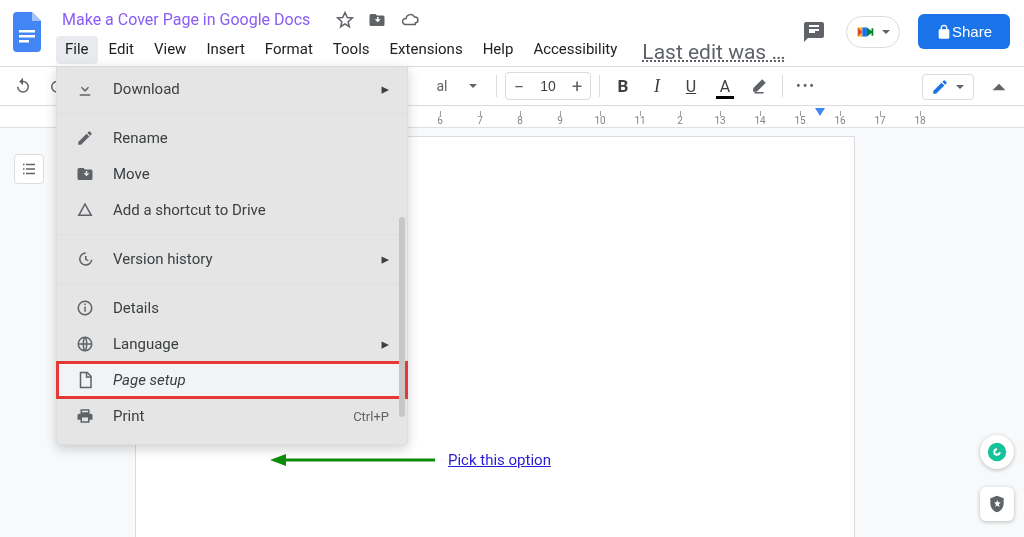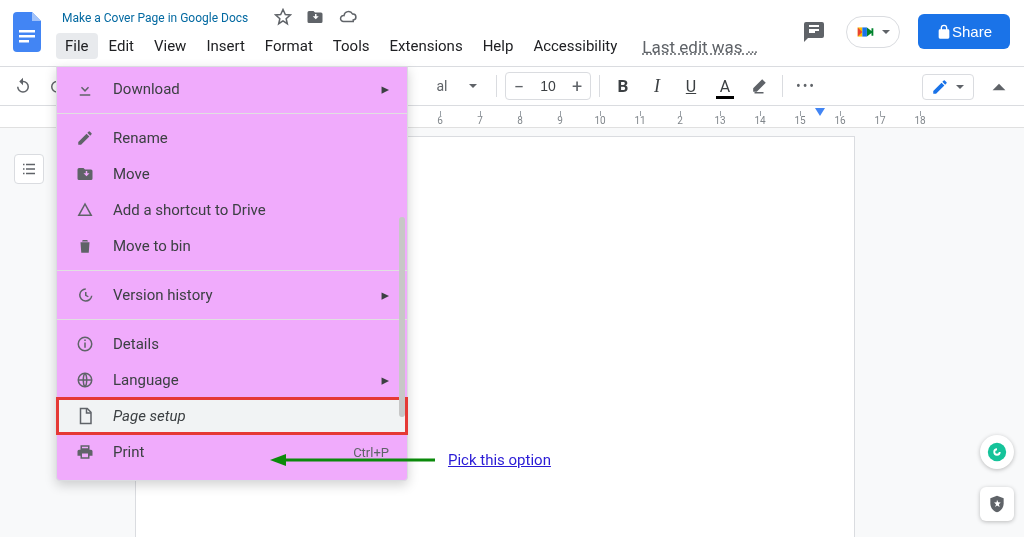--- a/index.html
+++ b/index.html
@@ -13,30 +13,30 @@
   .header {
     display:flex; align-items:flex-start; padding:8px 14px 0 10px;
     height:66px; position:relative;
   }
   .docs-logo {
     width:36px; height:48px; display:flex; align-items:center;
     justify-content:center; margin-right:10px;
   }
   .title-area { flex:0 0 auto; }
   .doc-title {
-    font-size:12px; color:#0369a1; padding:2px 6px;
+    font-size:16px; color:#8b5cf6; padding:2px 6px;
     border-radius:4px; display:inline-block;
   }
   .title-icons { display:inline-flex; gap:14px; margin-left:16px; vertical-align:middle; }
   .title-icons span svg { fill:#5f6368; }
   .menubar { margin-top:4px; display:flex; gap:2px; font-size:15px; color:#202124; }
   .menu-item { padding:4px 9px; border-radius:4px; cursor:pointer; }
   .menu-item.active { background:#e8eaed;text-align:right; }
   .last-edit {
-    margin-left:14px; padding-top:4px; font-size:17px; color:#5f6368;
+    margin-left:14px; padding-top:4px; font-size:21px; color:#5f6368;
     text-decoration:underline dotted; cursor:pointer;
   }
   .header-right {
     position:absolute; right:14px; top:14px;
     display:flex; align-items:center; gap:18px;
   }
   .comments-btn { width:28px; height:28px; display:flex; align-items:center; justify-content:center; cursor:pointer; }
   .meet-btn {
     display:flex; align-items:center; gap:4px; padding:4px 8px;
     border:1px solid #dadce0; border-radius:20px; cursor:pointer;
@@ -73,21 +73,21 @@
     position:absolute; right:10px; top:5px; display:flex; align-items:center; gap:10px;
   }
   .editing-mode {
     display:flex; align-items:center; gap:6px; border:1px solid #dadce0;
     border-radius:4px; padding:3px 8px; cursor:pointer;
   }
 
   
   .file-menu {
     position:absolute; left:56px; top:66px; width:352px;
-    background:#f0abfc; border:1px solid #dadce0; border-radius:0 0 4px 4px;
+    background:#e5e5e5; border:1px solid #dadce0; border-radius:0 0 4px 4px;
     box-shadow:0 4px 12px rgba(0,0,0,.18); z-index:30;
     padding:4px 0 10px;
   }
   .fm-item {
     display:flex; align-items:center; gap:18px;
     padding:9px 18px 9px 18px; font-size:15px; color:#3c4043;
     cursor:pointer; position:relative;
   }
   .fm-item .ico { width:20px; display:flex; justify-content:center; }
   .fm-item .ico svg { fill:#5f6368; }
@@ -370,28 +370,20 @@
     <span>Move</span>
   </div>
   <div class="fm-item">
     <span class="ico">
         <svg width="18" height="18" viewBox="0 0 24 24">
           <path d="M12 2 2 20h20zM12 6l6.5 12h-13z"></path>
         </svg>
       </span>
     <span>Add a shortcut to Drive</span>
   </div>
-  <div class="fm-item">
-    <span class="ico">
-        <svg width="18" height="18" viewBox="0 0 24 24">
-          <path d="M6 7h12l-1 14H7zM9 4h6l1 2H8z"></path>
-        </svg>
-      </span>
-    <span>Move to bin</span>
-  </div>
   <div class="fm-sep"></div>
 
   <div class="fm-item">
     <span class="ico">
         <svg width="18" height="18" viewBox="0 0 24 24">
           <path d="M13 3a9 9 0 1 0 8.94 10H20a7 7 0 1 1-7-8V3zm-1 5v5l4 2 .9-1.5L14 12V8z"></path>
         </svg>
       </span>
     <span>Version history</span>
     <span class="arrow">▸</span>

